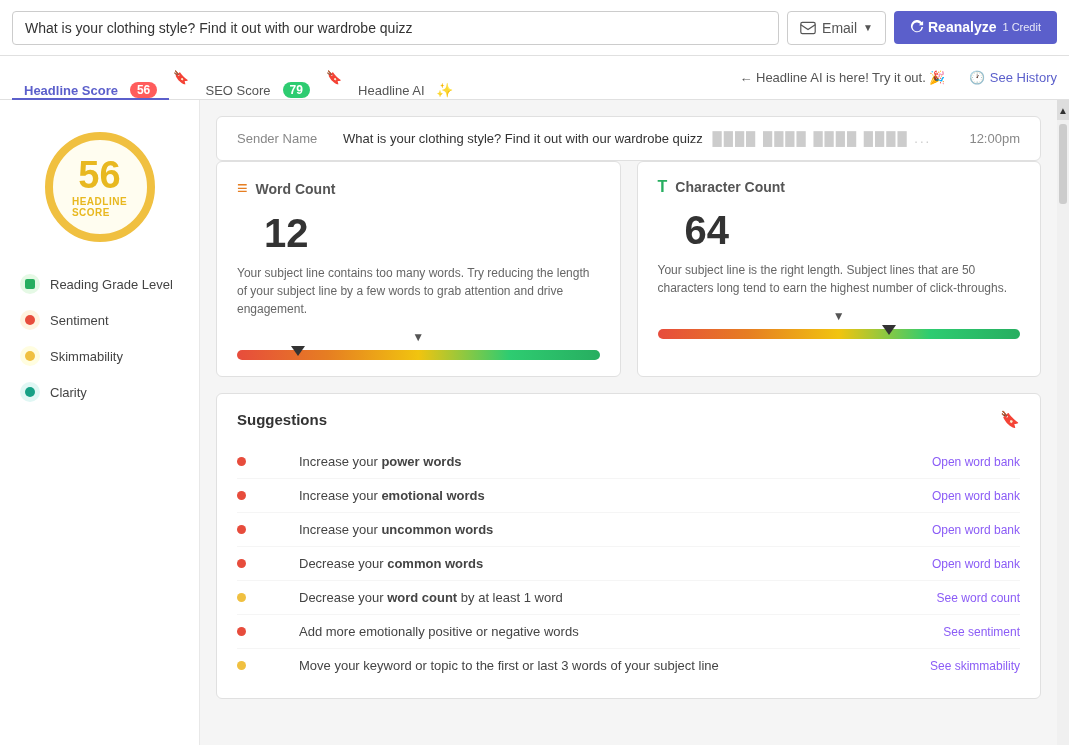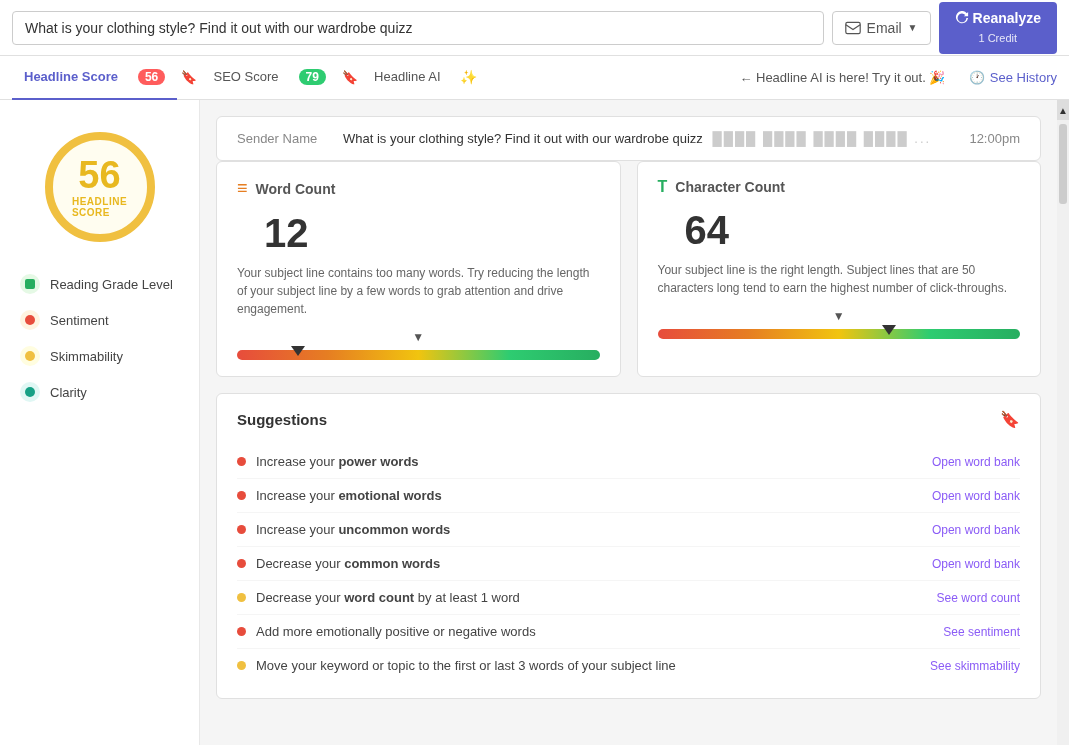--- a/index.html
+++ b/index.html
@@ -3,27 +3,27 @@
   <meta charset="utf-8">
   <style>
     * { box-sizing: border-box; margin: 0; padding: 0; }
     body { font-family: -apple-system, BlinkMacSystemFont, 'Segoe UI', sans-serif; background: #f5f5f5; font-size: 14px; color: #333; }
 
     
     .top-bar { display: flex; align-items: center; background: #fff; border-bottom: 1px solid #e0e0e0; padding: 8px 12px; gap: 8px; height: 56px; }
     .search-input { flex: 1; border: 1px solid #ccc; border-radius: 4px; padding: 8px 12px; font-size: 14px; color: #333; outline: none; }
     .email-btn { display: flex; align-items: center; gap: 6px; border: 1px solid #ccc; border-radius: 4px; padding: 8px 12px; background: #fff; cursor: pointer; color: #555; font-size: 14px; }
     .email-btn svg { width: 16px; height: 16px; }
-    .reanalyze-btn { background: #5b5fcb; color: #fff; border: none; border-radius: 4px; padding: 8px 16px; cursor: pointer; font-size: 14px; display: flex; align-items: center; gap: 6px; flex-direction: column; line-height: 1.2; }
+    .reanalyze-btn { background: #5b5fcb; color: #fff; border: none; border-radius: 4px; padding: 8px 16px; cursor: pointer; font-size: 14px; display: flex; align-items: center; gap: 6px; flex-direction: row; line-height: 1.2; }
     .reanalyze-btn .btn-main { font-weight: 600; font-size: 14px; display: flex; align-items: center; gap: 4px; }
     .reanalyze-btn .btn-sub { font-size: 11px; opacity: 0.85; }
 
     
     .tabs { display: flex; align-items: center; background: #fff; border-bottom: 1px solid #e0e0e0; padding: 0 12px; height: 44px; gap: 4px; }
-    .tab { display: flex; align-items: center; gap: 20px; padding: 0 12px; height: 44px; cursor: pointer; font-size: 13px; color: #555; border-bottom: 2px solid transparent; white-space: nowrap; }
+    .tab { display: flex; align-items: flex-end; gap: 12px; padding: 0 12px; height: 44px; cursor: pointer; font-size: 13px; color: #555; border-bottom: 2px solid transparent; white-space: nowrap; }
     .tab.active { border-bottom: 2px solid #5b5fcb; color: #5b5fcb; font-weight: 600; }
     .tab-badge { background: #ff5c5c; color: #fff; border-radius: 10px; padding: 1px 7px; font-size: 12px; font-weight: 700; }
     .tab-badge.green { background: #2ecc71; }
     .headline-ai-notice { margin-left: auto; font-size: 13px; color: #555; display: flex; align-items: center; gap: 6px; }
     .see-history { margin-left: 20px; font-size: 13px; color: #5b5fcb; cursor: pointer; display: flex; align-items: center; gap: 4px; }
 
     
     .main { display: flex; height: calc(745px - 100px); }
 
     
@@ -66,21 +66,21 @@
     .suggestions-card { background: #fff; border: 1px solid #e0e0e0; border-radius: 6px; padding: 16px 20px; }
     .suggestions-header { display: flex; justify-content: space-between; align-items: center; margin-bottom: 16px; }
     .suggestions-title { font-size: 15px; font-weight: 600; color: #333; }
     .bookmark-icon { color: #5b5fcb; font-size: 16px; }
     .suggestion-item { display: flex; align-items: center; justify-content: space-between; padding: 9px 0; border-bottom: 1px solid #f5f5f5; font-size: 13px; }
     .suggestion-item:last-child { border-bottom: none; }
     .suggestion-left { display: flex; align-items: center; gap: 10px; }
     .dot { width: 9px; height: 9px; border-radius: 50%; flex-shrink: 0; }
     .dot-red { background: #e74c3c; }
     .dot-yellow { background: #f0c040; }
-    .suggestion-text { color: #444; }
+    .suggestion-text { color: #444; margin-left: 43px; }
     .suggestion-text strong { font-weight: 700; }
     .suggestion-link { color: #8b5cf6; font-size: 12px; cursor: pointer; white-space: nowrap; }
 
     
     .right-scroll { width: 12px; background: #f0f0f0; display: flex; flex-direction: column; }
     .scroll-up { height: 20px; background: #ddd; display: flex; align-items: center; justify-content: center; cursor: pointer; font-size: 10px; }
     .scroll-thumb { background: #ccc; height: 80px; margin: 4px 2px; border-radius: 3px; }
   </style>
 </head>
 <body>

